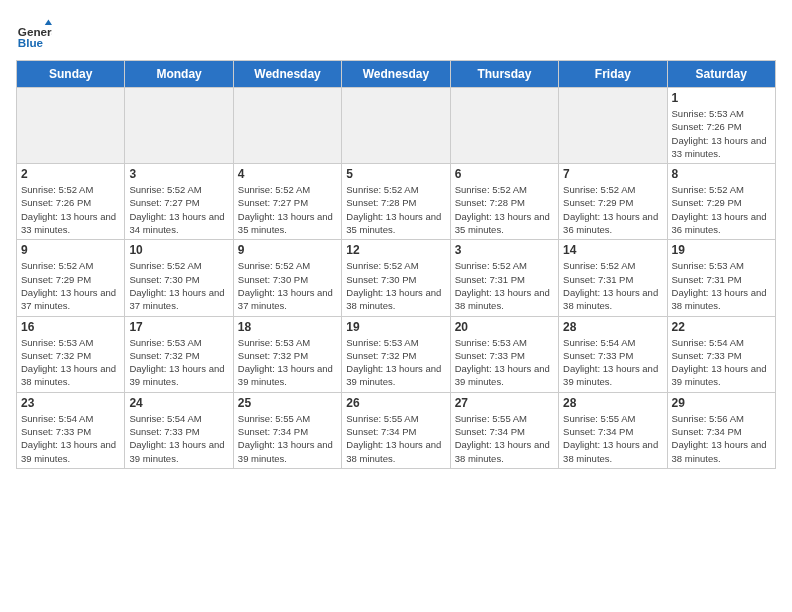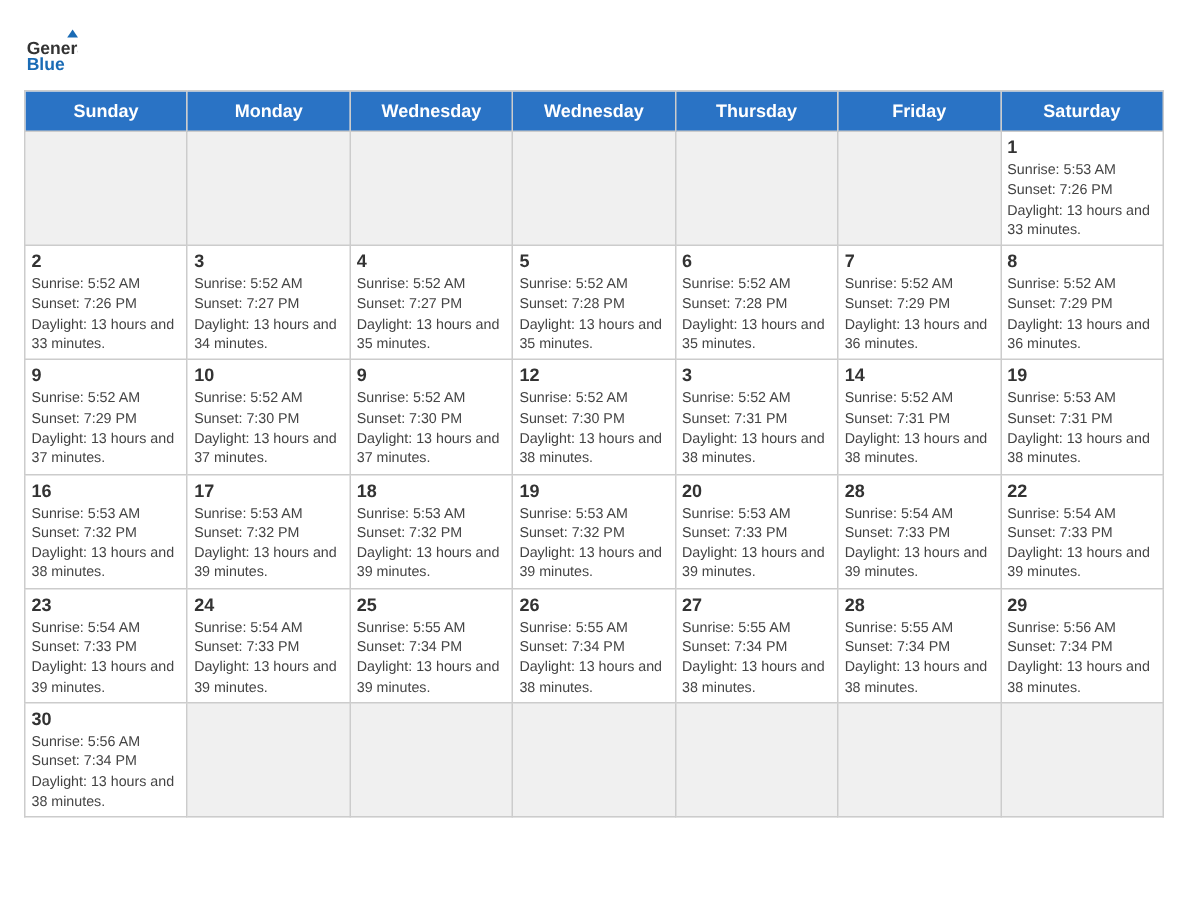--- a/index.html
+++ b/index.html
@@ -230,26 +230,14 @@
         </td>
         <td>
           <div class="day-number">28</div>
           <div class="day-info">Sunrise: 5:55 AM<br>Sunset: 7:34 PM<br>Daylight: 13 hours and 38 minutes.</div>
         </td>
         <td>
           <div class="day-number">29</div>
           <div class="day-info">Sunrise: 5:56 AM<br>Sunset: 7:34 PM<br>Daylight: 13 hours and 38 minutes.</div>
         </td>
       </tr>
-      <tr>
-        <td>
-          <div class="day-number">30</div>
-          <div class="day-info">Sunrise: 5:56 AM<br>Sunset: 7:34 PM<br>Daylight: 13 hours and 38 minutes.</div>
-        </td>
-        <td class="empty"></td>
-        <td class="empty"></td>
-        <td class="empty"></td>
-        <td class="empty"></td>
-        <td class="empty"></td>
-        <td class="empty"></td>
-      </tr>
     </tbody>
 </table>
 
 </body></html>

